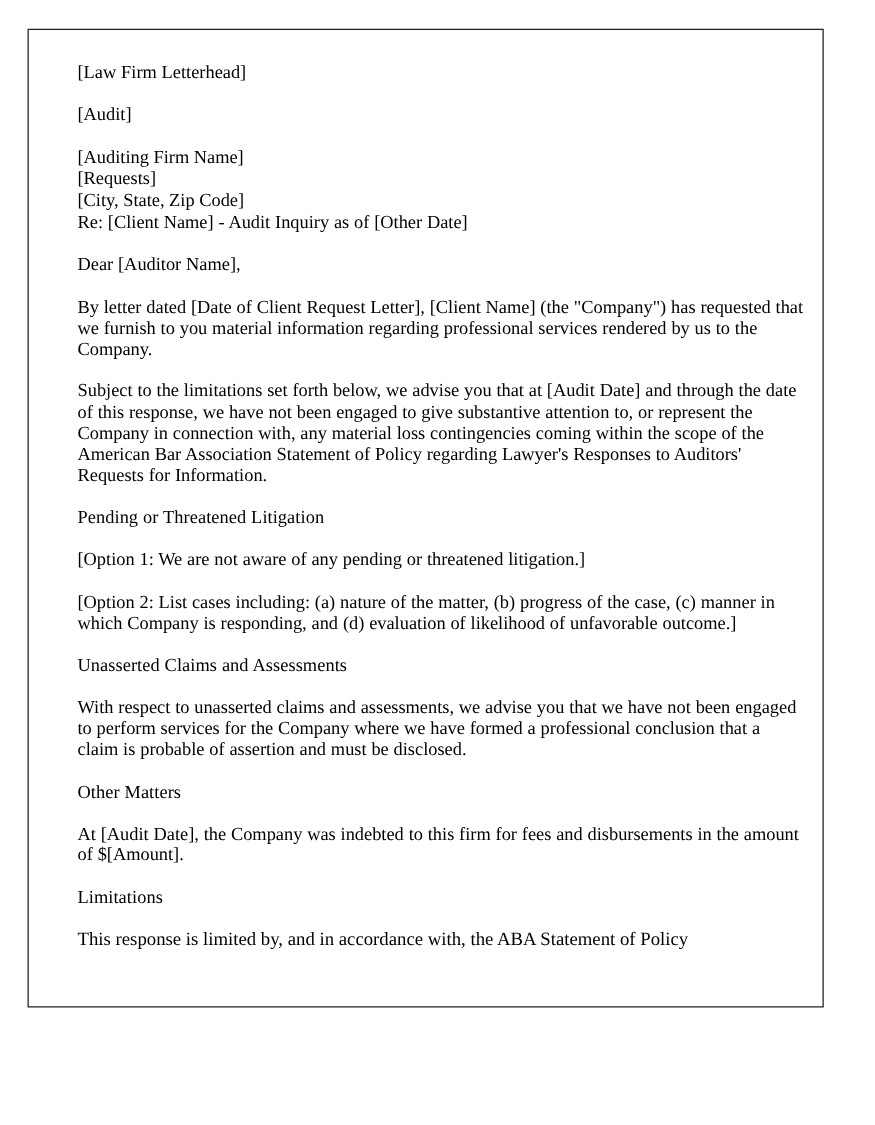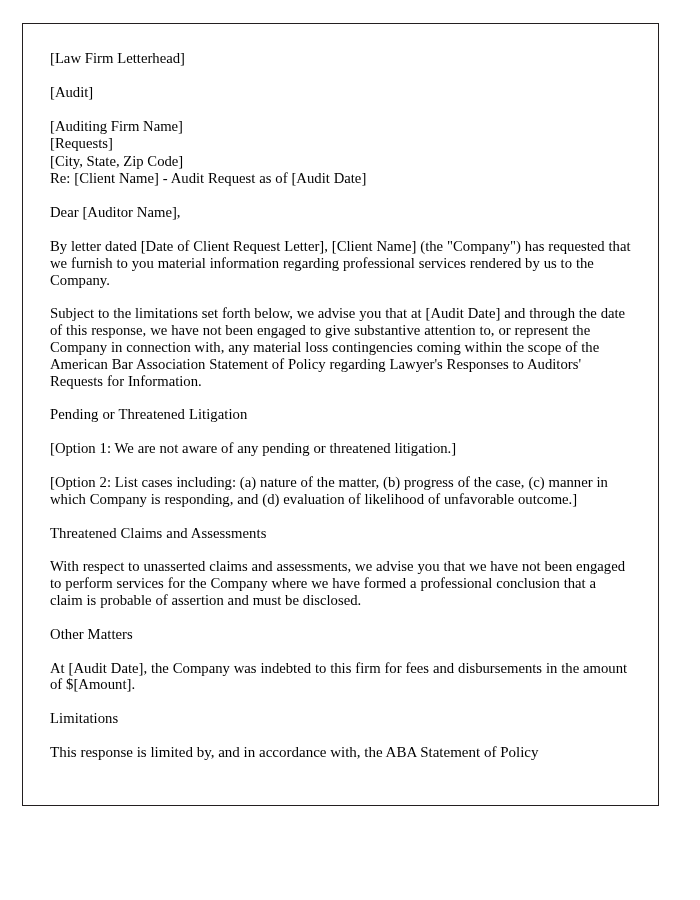--- a/index.html
+++ b/index.html
@@ -22,21 +22,21 @@
     width: 637px;
     height: 783px;
     box-sizing: border-box;
     border: 1.5px solid #231f20;
     background: #ffffff;
     overflow: hidden;
   }
 
   .page-body {
     position: absolute;
-    left: 2px;
+    left: 14px;
     top: 0;
     width: 100%;
     box-sizing: border-box;
     padding: 26px 28px 0 25px;
   }
 
   .doc-line,
   .doc-para,
   .doc-heading {
     margin: 0;
@@ -83,35 +83,35 @@
     <p class="doc-line">[Law Firm Letterhead]</p>
 
     <p class="doc-line">[Audit]</p>
 
     <div class="addr-block">
       <div class="addr-row">[Auditing Firm Name]</div>
       <div class="addr-row">[Requests]</div>
       <div class="addr-row">[City, State, Zip Code]</div>
     </div>
 
-    <p class="doc-line">Re: [Client Name] - Audit Request as of [Audit Date]</p>
+    <p class="doc-line">Re: [Client Name] - Audit Inquiry as of [Other Date]</p>
 
     <p class="doc-line">Dear [Auditor Name],</p>
 
     <p class="doc-para">By letter dated [Date of Client Request Letter], [Client Name] (the "Company") has requested that we furnish to you material information regarding professional services rendered by us to the Company.</p>
 
     <p class="doc-para">Subject to the limitations set forth below, we advise you that at [Audit Date] and through the date of this response, we have not been engaged to give substantive attention to, or represent the Company in connection with, any material loss contingencies coming within the scope of the American Bar Association Statement of Policy regarding Lawyer's Responses to Auditors' Requests for Information.</p>
 
     <h2 class="doc-heading">Pending or Threatened Litigation</h2>
 
     <p class="doc-para">[Option 1: We are not aware of any pending or threatened litigation.]</p>
 
     <p class="doc-para">[Option 2: List cases including: (a) nature of the matter, (b) progress of the case, (c) manner in which Company is responding, and (d) evaluation of likelihood of unfavorable outcome.]</p>
 
-    <h2 class="doc-heading">Threatened Claims and Assessments</h2>
+    <h2 class="doc-heading">Unasserted Claims and Assessments</h2>
 
     <p class="doc-para">With respect to unasserted claims and assessments, we advise you that we have not been engaged to perform services for the Company where we have formed a professional conclusion that a claim is probable of assertion and must be disclosed.</p>
 
     <h2 class="doc-heading">Other Matters</h2>
 
     <p class="doc-para">At [Audit Date], the Company was indebted to this firm for fees and disbursements in the amount of $[Amount].</p>
 
     <h2 class="doc-heading">Limitations</h2>
 
     <p class="clipped-line">This response is limited by, and in accordance with, the ABA Statement of Policy</p>

